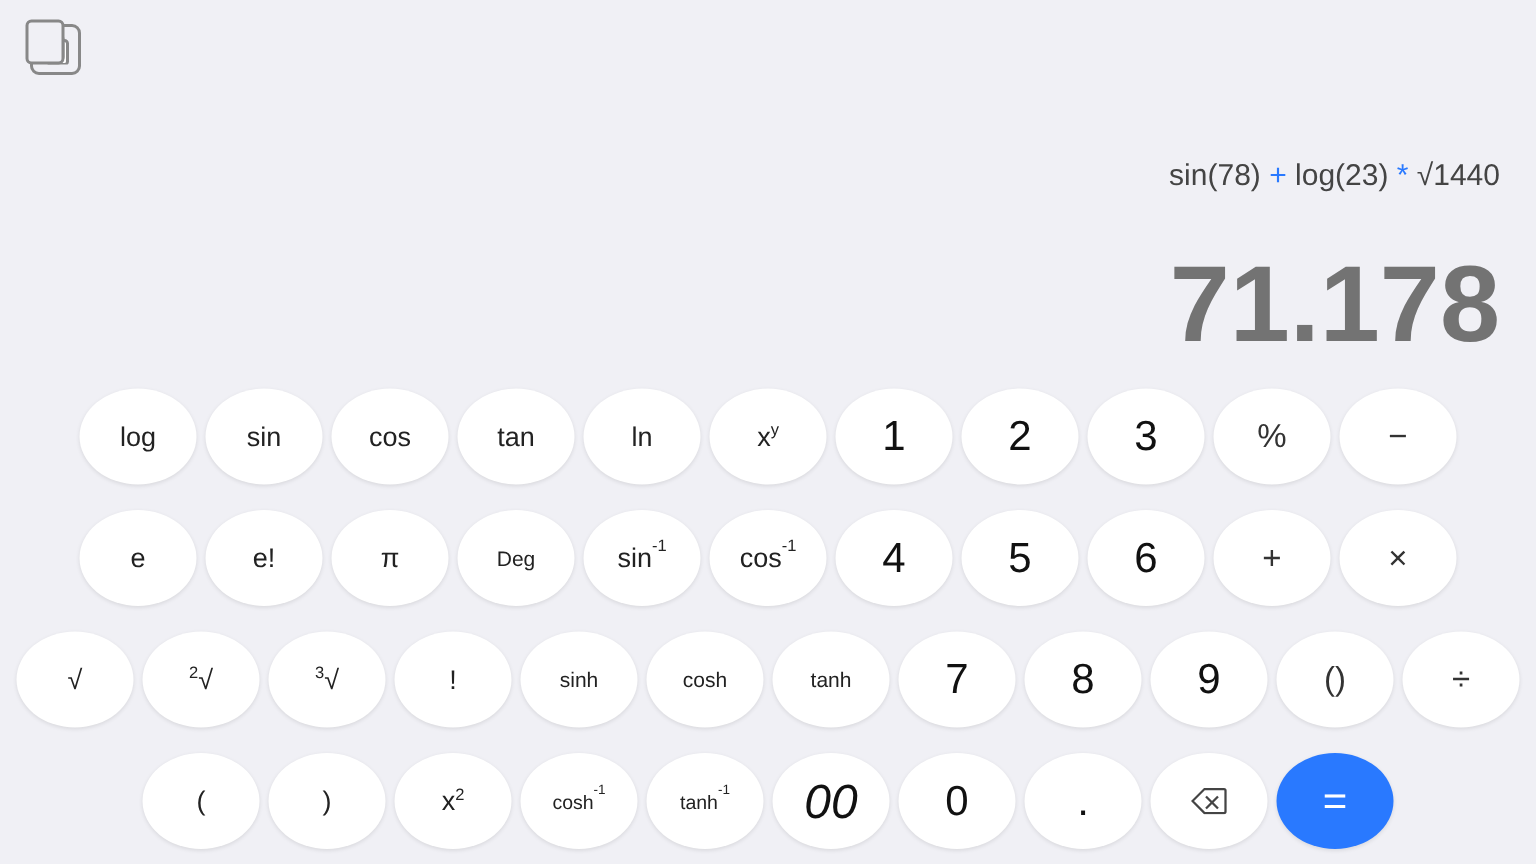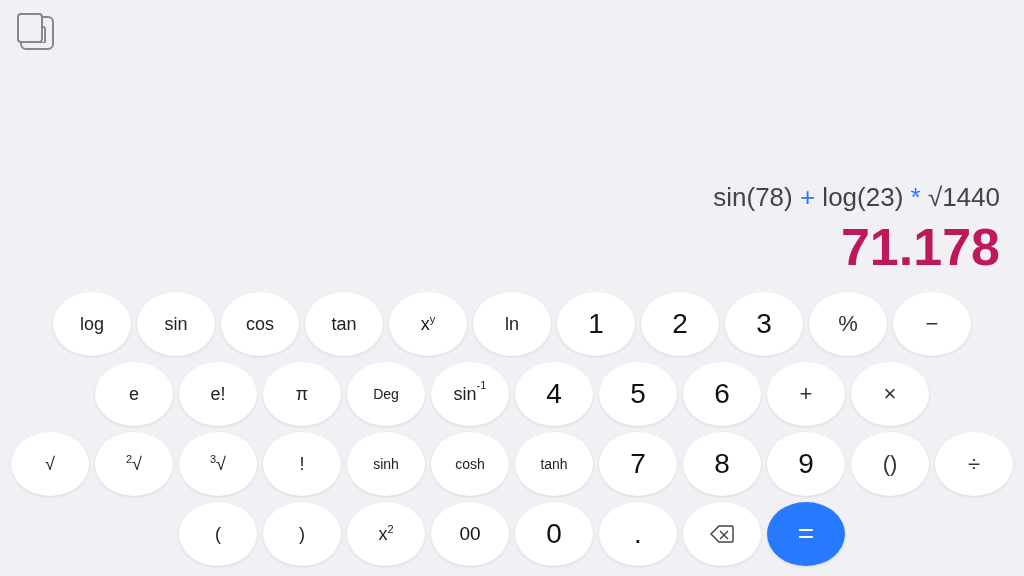--- a/index.html
+++ b/index.html
@@ -43,41 +43,42 @@
       width: 22px;
       height: 26px;
       border: 2.5px solid #888;
       border-radius: 4px;
       background: #f0f0f5;
       top: -5px;
       left: -5px;
     }
 
     .expression {
-      font-size: 26px;
+      font-size: 20px;
       color: #444;
       margin-bottom: 4px;
       line-height: 1.3;
     }
     .expression .op-plus { color: #2979ff; }
     .expression .op-star { color: #2979ff; }
 
     .result {
-      font-size: 52px;
+      font-size: 72px;
       font-weight: 700;
-      color: #be185d;
+      color: #737373;
       line-height: 1.1;
+      margin-top: 30px;
     }
 
     
     .keypad {
       padding: 6px 8px 10px 8px;
       display: flex;
       flex-direction: column;
-      gap: 6px;
+      gap: 17px;
     }
 
     .key-row {
       display: flex;
       gap: 6px;
       justify-content: center;
     }
 
     .key {
       width: 78px;
@@ -108,21 +109,22 @@
       font-weight: 400;
       color: #111;
     }
 
     .key-op {
       font-size: 22px;
       color: #333;
     }
 
     .key-00 {
-      font-size: 19px;
+      font-size: 32px;
+      font-style: italic;
     }
 
     .key-equals {
       background: #2979ff;
       color: #fff;
       font-size: 28px;
     }
 
     .key-deg {
       font-size: 14px;
@@ -152,37 +154,40 @@
   </div>
   <div class="result">71.178</div>
 </div>
 
 <div class="keypad" id="keypad">
     <div class="key-row">
       <button class="key">log</button>
       <button class="key">sin</button>
       <button class="key">cos</button>
       <button class="key">tan</button>
+      <button class="key">ln</button>
       <button class="key">
         <span>x<sup class="sup">y</sup></span>
       </button>
-      <button class="key">ln</button>
       <button class="key key-num">1</button>
       <button class="key key-num">2</button>
       <button class="key key-num">3</button>
       <button class="key key-op">%</button>
       <button class="key key-op">−</button>
     </div>
     <div class="key-row">
       <button class="key">e</button>
       <button class="key">e!</button>
       <button class="key">π</button>
       <button class="key key-deg">Deg</button>
       <button class="key">
         <span>sin<sup class="inv-sup">-1</sup></span>
+      </button>
+      <button class="key">
+        <span>cos<sup class="inv-sup">-1</sup></span>
       </button>
       <button class="key key-num">4</button>
       <button class="key key-num">5</button>
       <button class="key key-num">6</button>
       <button class="key key-op">+</button>
       <button class="key key-op">×</button>
     </div>
     <div class="key-row">
       <button class="key">√</button>
       <button class="key">
@@ -200,20 +205,26 @@
       <button class="key key-num">9</button>
       <button class="key key-op">()</button>
       <button class="key key-op">÷</button>
     </div>
     <div class="key-row">
       <button class="key">(</button>
       <button class="key">)</button>
       <button class="key">
         <span>x<sup class="sup">2</sup></span>
       </button>
+      <button class="key">
+        <span style="font-size:13px">cosh<sup class="inv-sup" style="font-size:9px">-1</sup></span>
+      </button>
+      <button class="key">
+        <span style="font-size:13px">tanh<sup class="inv-sup" style="font-size:9px">-1</sup></span>
+      </button>
       <button class="key key-num key-00">00</button>
       <button class="key key-num">0</button>
       <button class="key key-num">.</button>
       <button class="key key-op">
         <svg width="24" height="18" viewBox="0 0 24 18" fill="none">
           <path d="M9 1H22C22.6 1 23 1.4 23 2V16C23 16.6 22.6 17 22 17H9L1 9L9 1Z" stroke="#444" stroke-width="1.5" fill="none"></path>
           <line x1="10" y1="6" x2="18" y2="14" stroke="#444" stroke-width="1.5"></line>
           <line x1="18" y1="6" x2="10" y2="14" stroke="#444" stroke-width="1.5"></line>
         </svg>
       </button>

